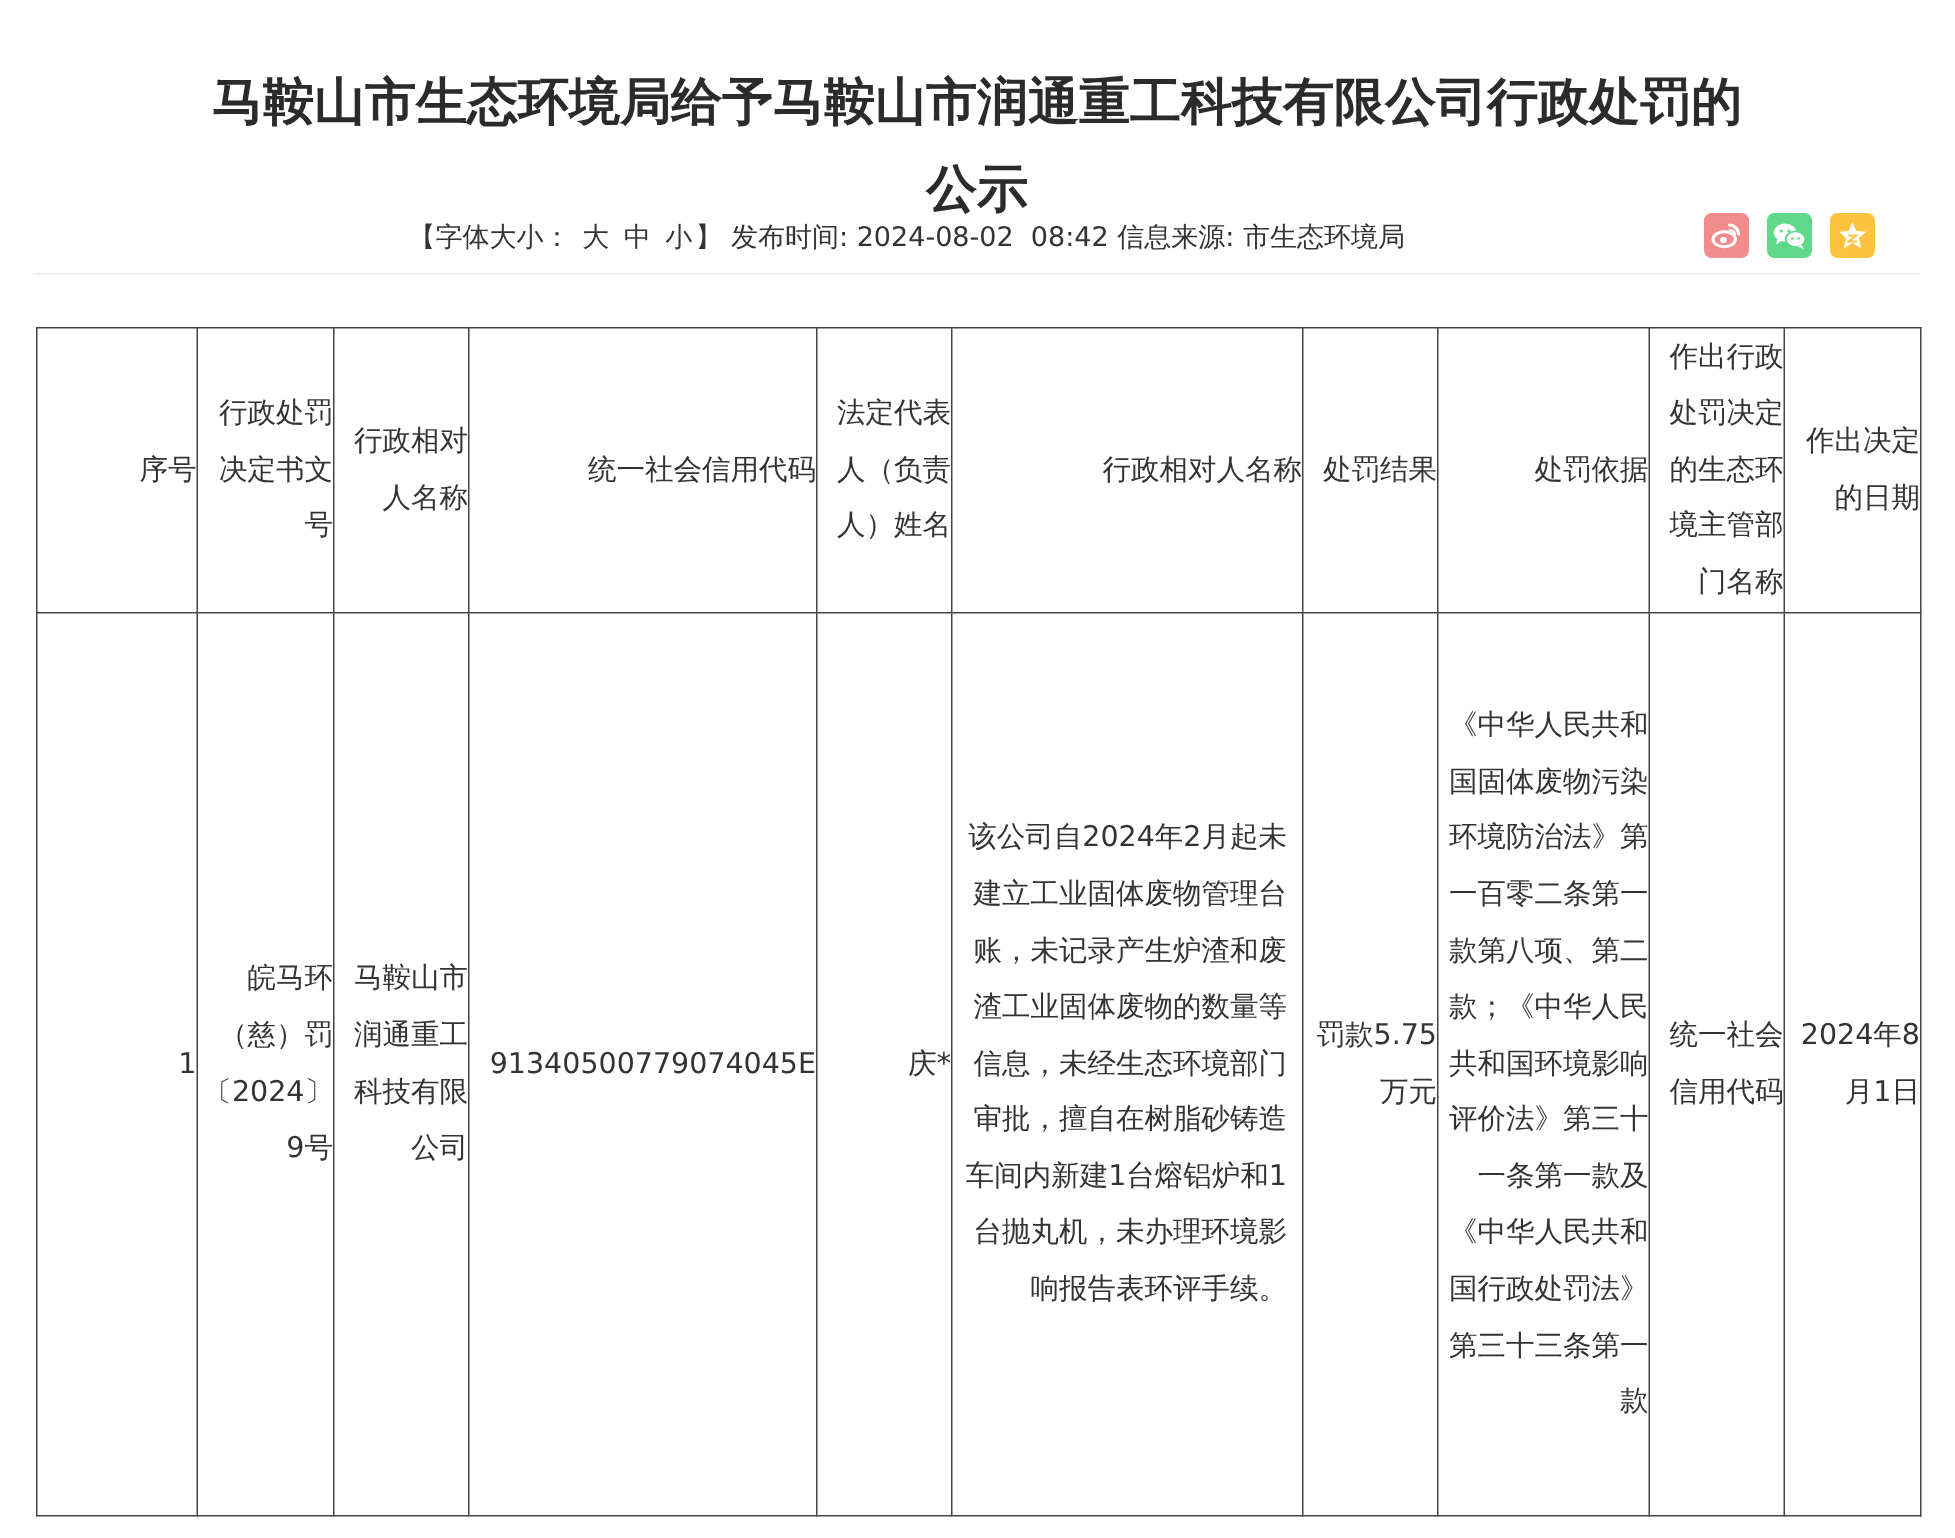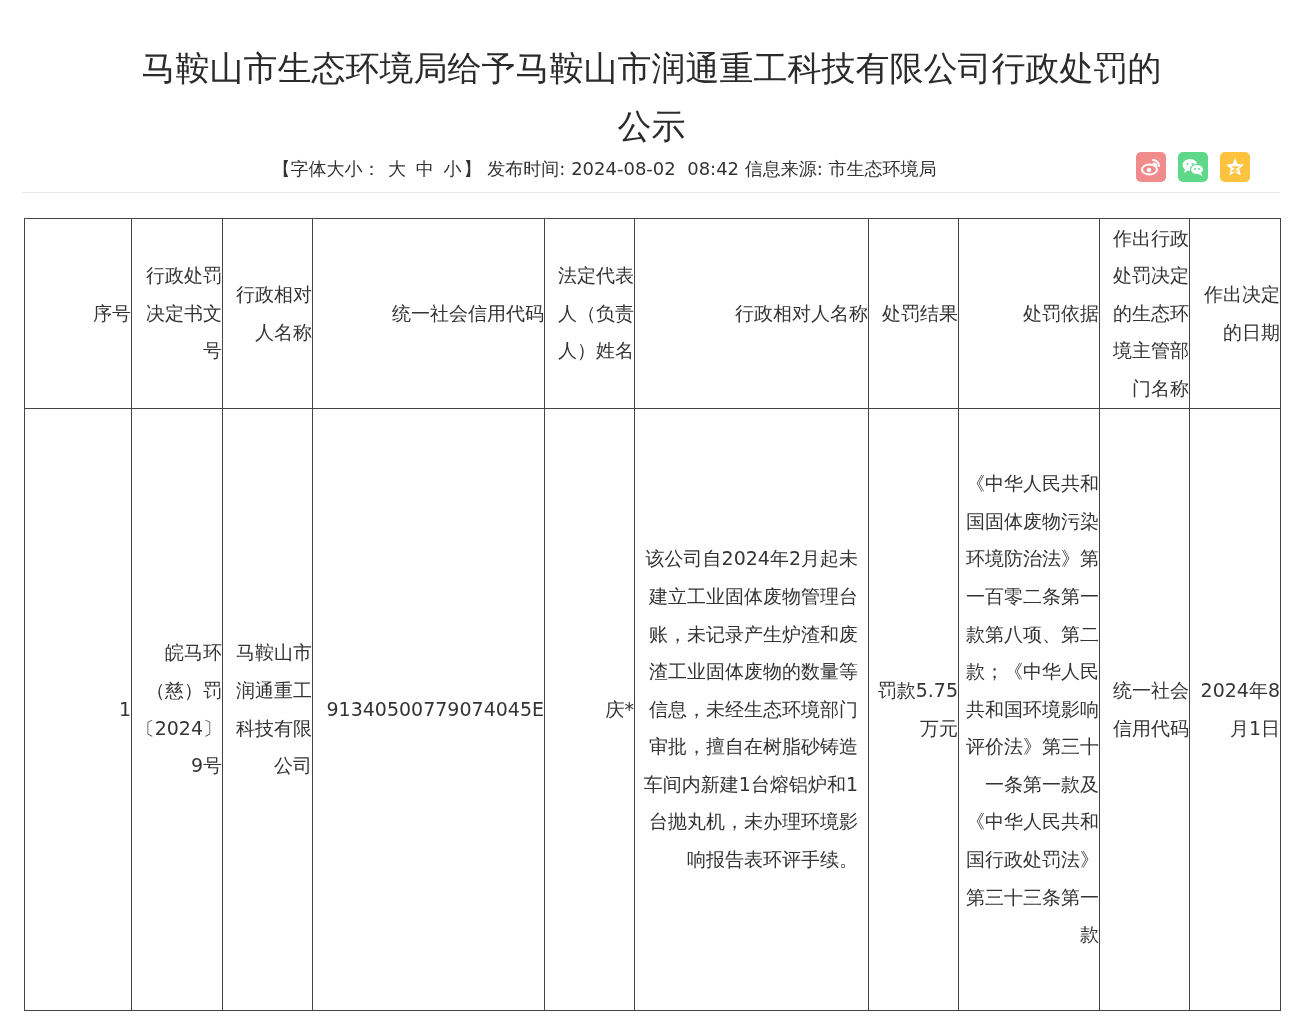--- a/index.html
+++ b/index.html
@@ -17,29 +17,29 @@
       width: 1303px;
       height: 1025px;
     }
     .title {
       position: absolute;
       left: 140px;
       top: 16px;
       width: 1023px;
       text-align: center;
       font-size: 34px;
-      font-weight: normal;
+      font-weight: bold;
       line-height: 58px;
       color: #2b2b2b;
       letter-spacing: 0px;
     }
     .meta-bar {
       position: absolute;
       left: 22px;
-      top: 150px;
+      top: 140px;
       width: 1258px;
       height: 42px;
       border-bottom: 1px solid #e8e8e8;
     }
     .meta {
       position: absolute;
       left: 0;
       top: 6px;
       width: 1165px;
       text-align: center;

